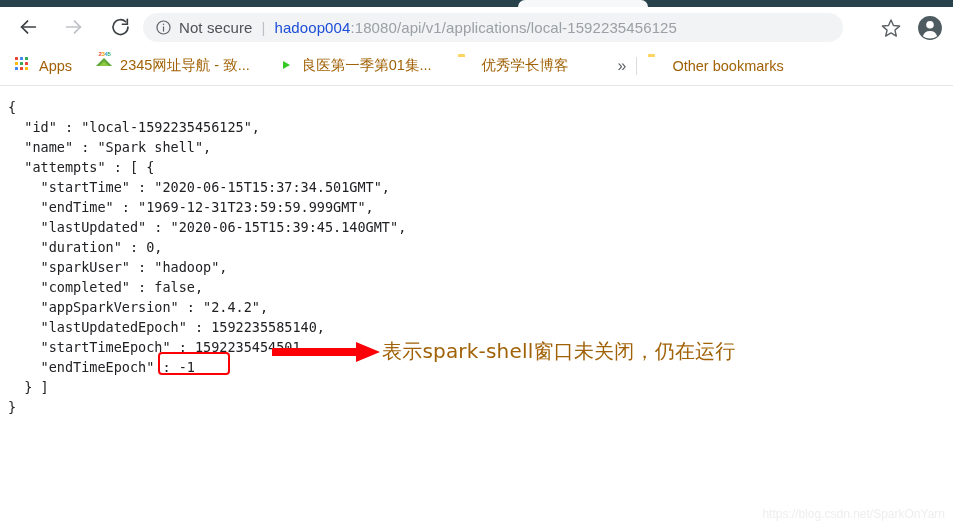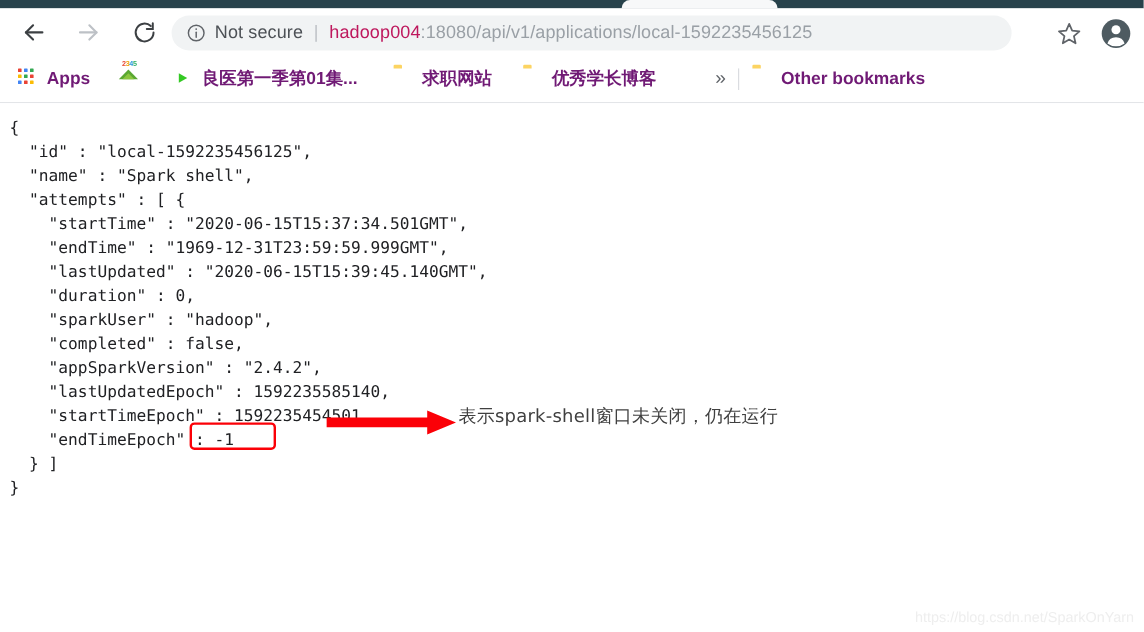--- a/index.html
+++ b/index.html
@@ -90,21 +90,21 @@
     margin: 0 9px;
     font-size: 15px;
     font-weight: 300;
   }
   .url {
     font-size: 15px;
     color: #9aa0a6;
     white-space: nowrap;
     letter-spacing: .1px;
   }
-  .url .host { color: #be185d; }
+  .url .host { color: #1d4ed8; }
 
   #star-btn {
     position: absolute;
     left: 880px;
     top: 10px;
     width: 22px;
     height: 22px;
   }
   #profile-btn {
     position: absolute;
@@ -129,23 +129,22 @@
   .bm {
     display: flex;
     align-items: center;
     height: 26px;
     padding: 0 7px;
     border-radius: 4px;
     white-space: nowrap;
   }
   .bm .bm-label {
     font-size: 14.5px;
-    color: #701a75;
+    color: #a16207;
     margin-left: 7px;
-    font-weight: bold;
   }
   .bm-icon {
     width: 17px;
     height: 17px;
     flex: 0 0 auto;
     position: relative;
   }
   
   .apps-grid {
     width: 15px; height: 15px;
@@ -272,22 +271,22 @@
     left: 272px;
     top: 252px;
     width: 108px;
     height: 28px;
     pointer-events: none;
   }
   .annot-text {
     position: absolute;
     left: 382px;
     top: 252px;
-    font-size: 15px;
-    color: #404040;
+    font-size: 20px;
+    color: #a16207;
     font-family: "DejaVu Sans", "Liberation Sans", sans-serif;
     white-space: nowrap;
     letter-spacing: .2px;
   }
   .watermark {
     position: absolute;
     right: 8px;
     bottom: 6px;
     font-size: 12px;
     color: #eeeeee;
@@ -385,35 +384,30 @@
     </div>
 
     <div class="bm" style="margin-left:10px;">
       <span class="bm-icon">
         <span class="house">
           <span class="roof"></span>
           <span class="roof2"></span>
           <span class="digits"><span>2</span><span>3</span><span>4</span><span>5</span></span>
         </span>
       </span>
+      <span class="bm-label">2345网址导航 - 致...</span>
     </div>
 
     <div class="bm" style="margin-left:14px;justify-content:space-between;">
       <span class="bm-icon">
         <span class="playbox"></span>
       </span>
       <span class="bm-label">良医第一季第01集...</span>
     </div>
 
-    <div class="bm" style="margin-left:16px;">
-      <span class="bm-icon">
-        <span class="folder"></span>
-      </span>
-      <span class="bm-label">求职网站</span>
-    </div>
 
     <div class="bm" style="margin-left:12px;justify-content:space-between;">
       <span class="bm-icon">
         <span class="folder"></span>
       </span>
       <span class="bm-label">优秀学长博客</span>
     </div>
 
     <span class="chev" style="margin-left:36px;">»</span>
 

